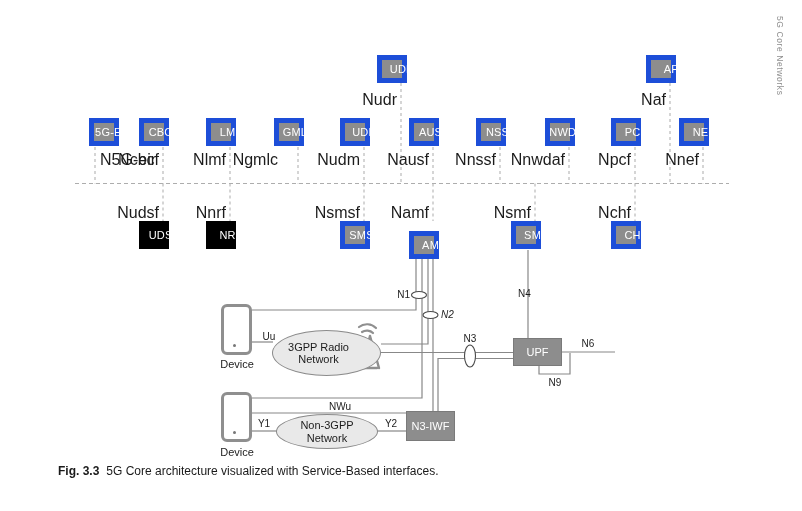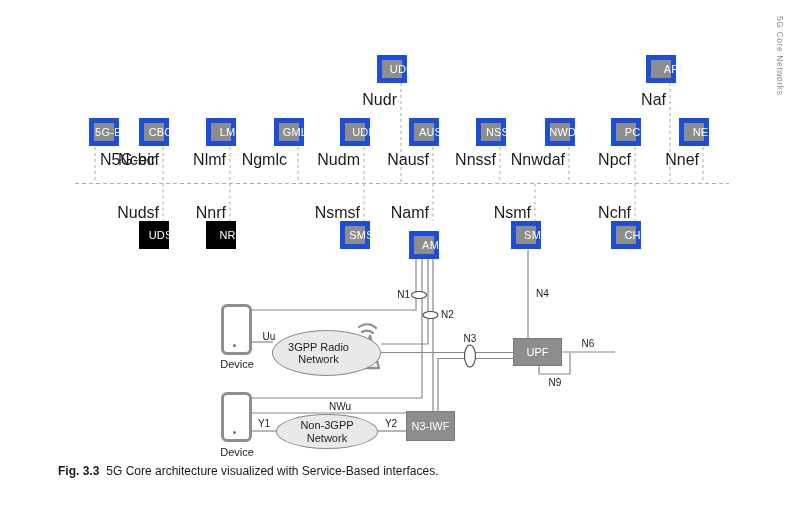--- a/index.html
+++ b/index.html
@@ -105,21 +105,21 @@
       <div class="if-label left-of-line" style="left: 341px; top: 91px;">Nudr</div>
       <div class="nf-box" style="left: 646px; top: 55px;">AF</div>
       <div class="if-label left-of-line" style="left: 610px; top: 91px;">Naf</div>
       <div class="nf-box" style="left: 71px; top: 118px; margin-left: 18px;">5G-EIR</div>
       <div class="if-label right-of-line" style="left: 100px; top: 151px;">N5G-eir</div>
       <div class="nf-box" style="left: 139px; top: 118px;">CBCF</div>
       <div class="if-label left-of-line" style="left: 103px; top: 151px;">Ncbcf</div>
       <div class="nf-box" style="left: 206px; top: 118px;">LMF</div>
       <div class="if-label left-of-line" style="left: 170px; top: 151px;">Nlmf</div>
       <div class="nf-box" style="left: 274px; top: 118px;">GMLC</div>
-      <div class="if-label left-of-line" style="left: 231px; top: 151px;">Ngmlc</div>
+      <div class="if-label left-of-line" style="left: 222px; top: 151px;">Ngmlc</div>
       <div class="nf-box" style="left: 340px; top: 118px;">UDM</div>
       <div class="if-label left-of-line" style="left: 304px; top: 151px;">Nudm</div>
       <div class="nf-box" style="left: 409px; top: 118px;">AUSF</div>
       <div class="if-label left-of-line" style="left: 373px; top: 151px;">Nausf</div>
       <div class="nf-box" style="left: 476px; top: 118px;">NSSF</div>
       <div class="if-label left-of-line" style="left: 440px; top: 151px;">Nnssf</div>
       <div class="nf-box" style="left: 545px; top: 118px;">NWDAF</div>
       <div class="if-label left-of-line" style="left: 509px; top: 151px;">Nnwdaf</div>
       <div class="nf-box" style="left: 611px; top: 118px;">PCF</div>
       <div class="if-label left-of-line" style="left: 575px; top: 151px;">Npcf</div>
@@ -150,23 +150,23 @@
   </div>
   <div class="node-label" style="left:216px;top:358px;width:42px;text-align:center;">Device</div>
   <div class="node-label" style="left:216px;top:446px;width:42px;text-align:center;">Device</div>
 
   <div class="net-ellipse" style="left:272px;top:330px;width:109px;height:46px;padding-right:16px;">3GPP Radio
 Network</div>
   <div class="net-ellipse" style="left:276px;top:414px;width:102px;height:35px;">Non-3GPP
 Network</div>
 
   <div class="small-label" style="left:388px;top:289px;width:22px;text-align:right;">N1</div>
-  <div class="small-label" style="left:441px;top:309px;">N2</div>
+  <div class="small-label" style="left:441px;top:309px;font-style:italic;">N2</div>
   <div class="small-label" style="left:460px;top:333px;width:20px;text-align:center;">N3</div>
-  <div class="small-label" style="left:536px;top:288px;">N4</div>
+  <div class="small-label" style="left:518px;top:288px;">N4</div>
   <div class="small-label" style="left:578px;top:338px;width:20px;text-align:center;">N6</div>
   <div class="small-label" style="left:545px;top:377px;width:20px;text-align:center;">N9</div>
   <div class="small-label" style="left:258px;top:331px;width:22px;text-align:center;">Uu</div>
   <div class="small-label" style="left:325px;top:401px;width:30px;text-align:center;">NWu</div>
   <div class="small-label" style="left:255px;top:418px;width:18px;text-align:center;">Y1</div>
   <div class="small-label" style="left:382px;top:418px;width:18px;text-align:center;">Y2</div>
 
   <div class="caption">
     <b>Fig. 3.3</b><span>5G Core architecture visualized with Service-Based interfaces.</span>
   </div>

